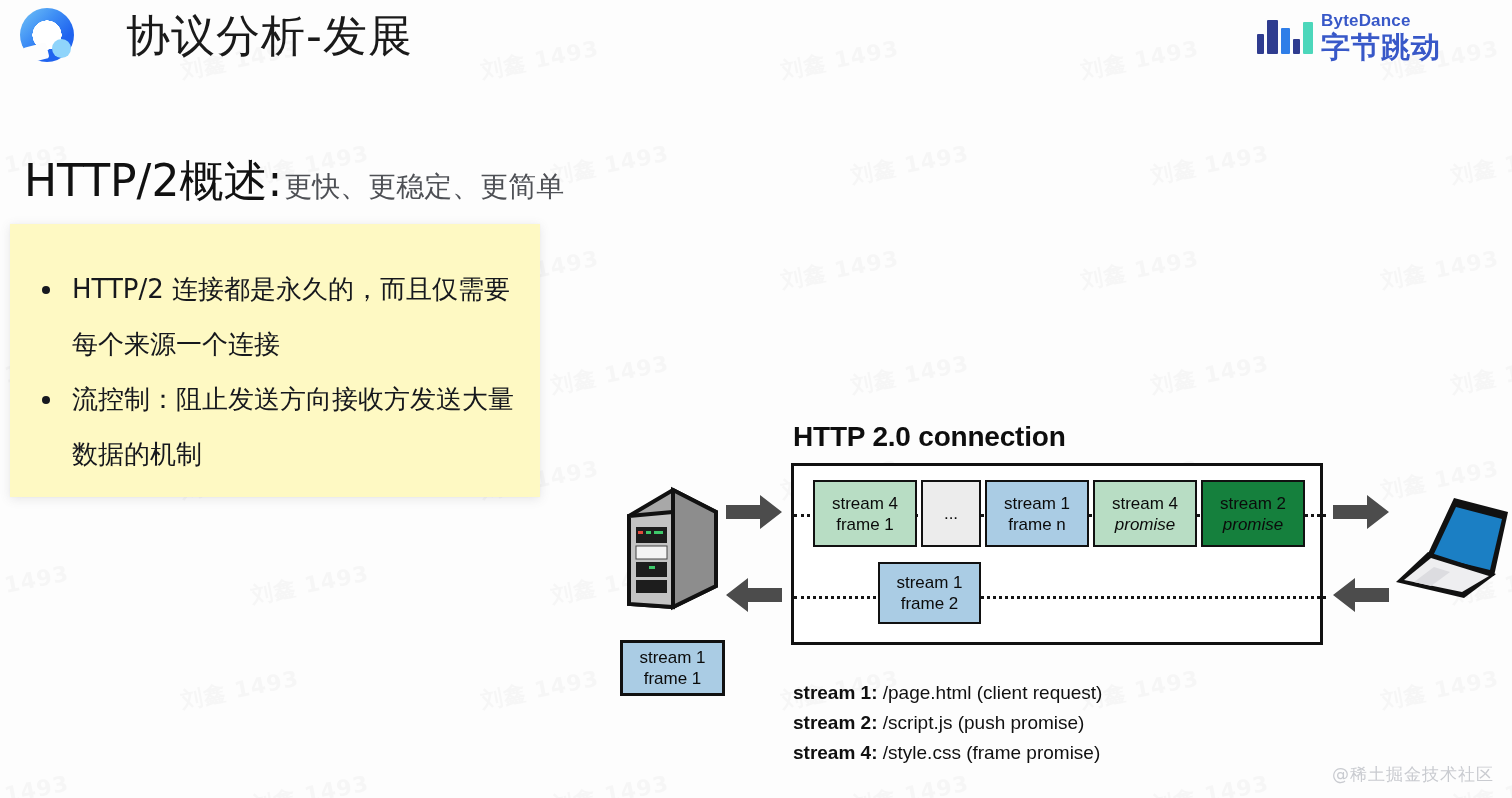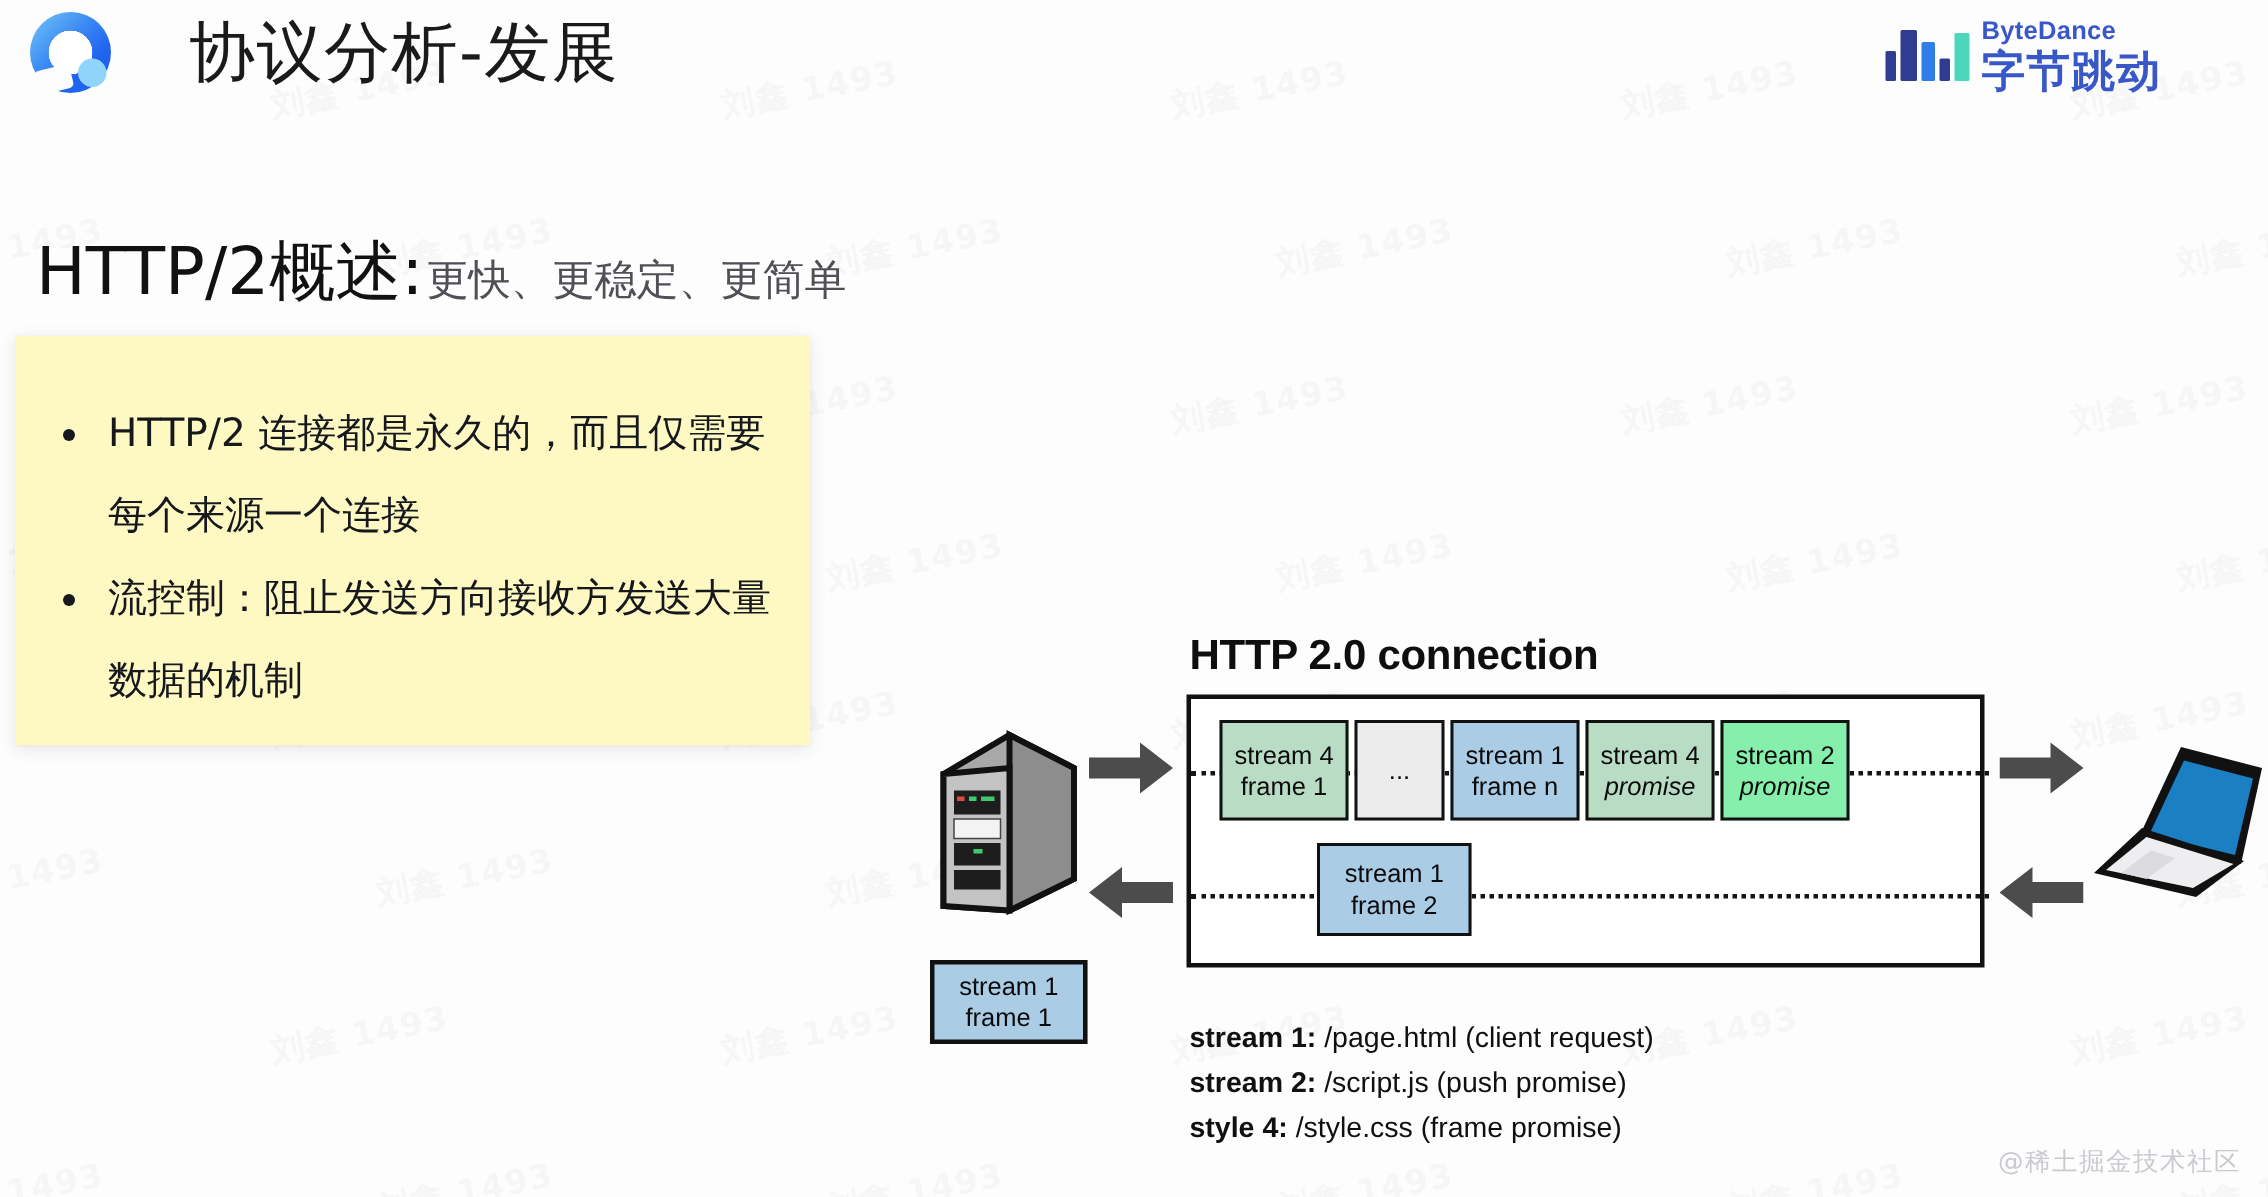--- a/index.html
+++ b/index.html
@@ -154,21 +154,21 @@
     position: absolute; left: 0; width: 532px; height: 0;
     border-top: 3px dotted #151515;
   }
   .dotline.upper { top: 48px; }
   .dotline.lower { top: 130px; }
 
   .frame-row { position: absolute; left: 19px; top: 14px; display: flex; }
   .frame {
     border: 2px solid #111;
     margin-right: 4px;
-    width: 86px; height: 67px;
+    width: 104px; height: 67px;
     display: flex; flex-direction: column;
     align-items: center; justify-content: center;
     font-size: 17px; line-height: 21px; color: #0b0b0b;
     font-family: "Liberation Sans", sans-serif;
     text-align: center;
   }
   .frame.narrow { width: 60px; }
   .frame em { font-style: italic; }
 
   .frame-lower {
@@ -350,21 +350,21 @@
             <span>...</span>
           </div>
           <div class="frame" style="background: rgb(170, 204, 228);">
             <span>stream 1</span>
             <span>frame n</span>
           </div>
           <div class="frame" style="background: rgb(184, 221, 196);">
             <span>stream 4</span>
             <em>promise</em>
           </div>
-          <div class="frame" style="background: #86efac;">
+          <div class="frame" style="background: #15803d;">
             <span>stream 2</span>
             <em>promise</em>
           </div>
         </div>
       <div class="frame-lower">
         <span>stream 1</span>
         <span>frame 2</span>
       </div>
     </div>
 
@@ -390,18 +390,18 @@
     </div>
 
     <div class="standalone-frame">
       <span>stream 1</span>
       <span>frame 1</span>
     </div>
 
     <div class="legend" id="legendBox">
         <div><span class="k">stream 1:</span><span> /page.html  (client request)</span></div>
         <div><span class="k">stream 2:</span><span> /script.js  (push promise)</span></div>
-        <div><span class="k">style 4:</span><span> /style.css  (frame promise)</span></div>
+        <div><span class="k">stream 4:</span><span> /style.css  (frame promise)</span></div>
       </div>
   </div>
 
   <div class="footer-wm">@稀土掘金技术社区</div>
 </div>
 
 </body></html>

